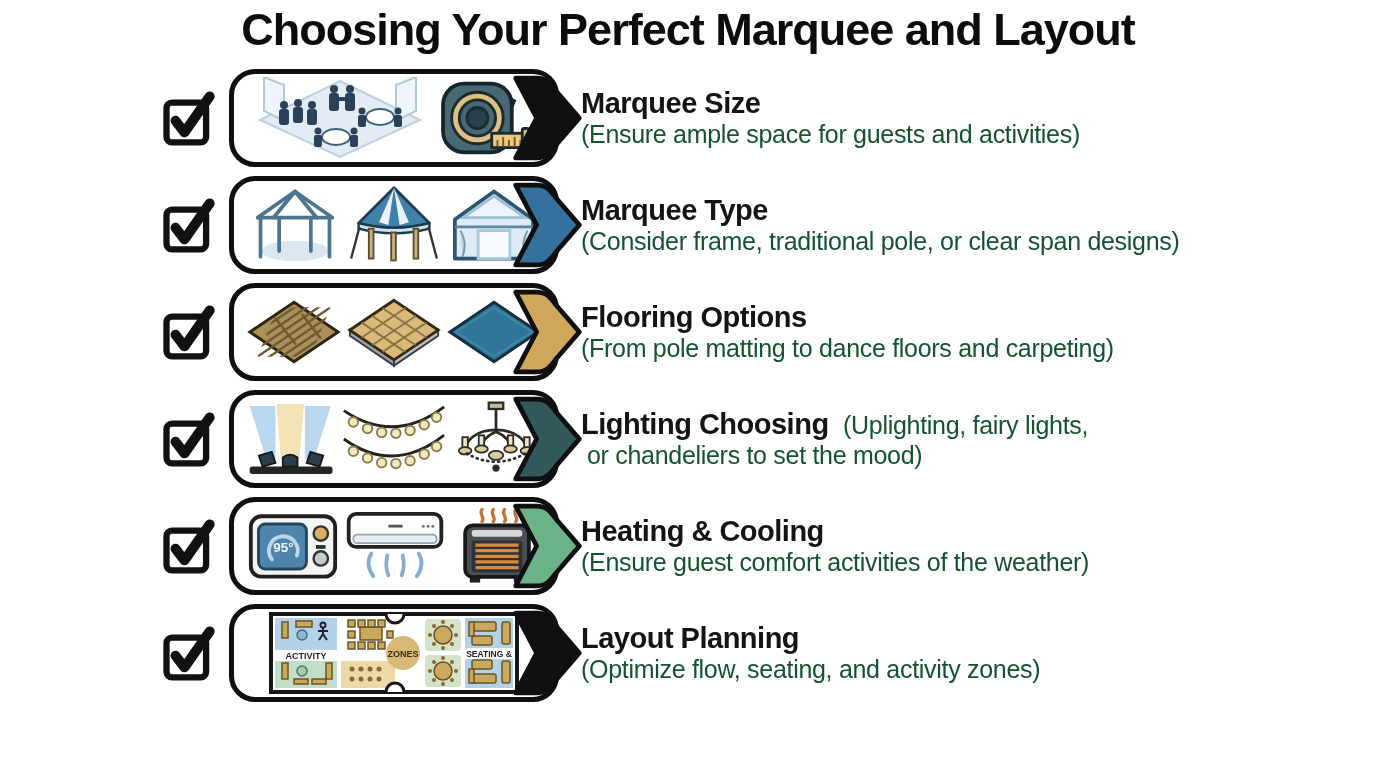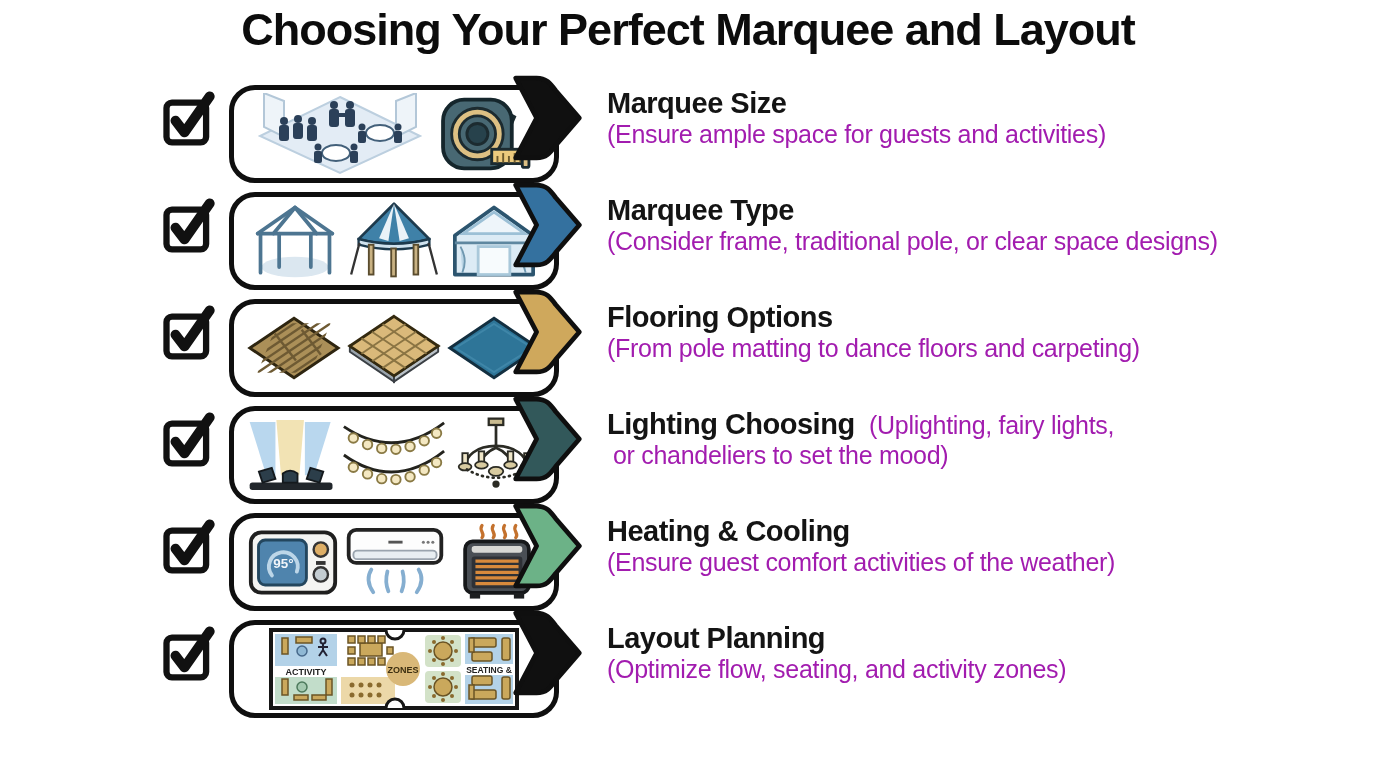--- a/index.html
+++ b/index.html
@@ -9,28 +9,28 @@
   }
   .infographic-title{
     text-align:center;font-size:45px;font-weight:800;letter-spacing:-1px;
     margin:4px 0 12px 0;color:#0c0c0c;
   }
   .rows{display:flex;flex-direction:column;gap:8px;}
   .row{display:flex;align-items:center;height:99px;padding-left:162px;}
   .checkbox{width:54px;height:62px;flex:none;margin-right:13px;}
   .panel-wrap{position:relative;width:352px;height:98px;flex:none;}
   .panel{
-    box-sizing:border-box;position:absolute;left:0;top:16px;width:330px;height:98px;
+    box-sizing:border-box;position:absolute;left:0;top:0;width:330px;height:98px;
     border:5px solid #0f0f0f;border-radius:26px;background:#fff;
     display:flex;align-items:center;justify-content:space-evenly;padding:0 8px;text-decoration:underline;
   }
   .arrow{position:absolute;top:0;left:281px;width:76px;height:98px;}
-  .row-text{margin-left:26px;line-height:1.18;}
+  .row-text{line-height:1.18;}
   .row-title{font-size:29px;font-weight:800;color:#141414;letter-spacing:-0.5px;}
-  .row-desc{font-size:25px;font-weight:500;color:#a21caf;letter-spacing:-0.3px;}
+  .row-desc{font-size:25px;font-weight:500;color:#14532d;letter-spacing:-0.3px;}
   .inline-desc{margin-left:10px;font-weight:500;text-align:right;}
   .desc-indent{padding-left:6px;}
   svg text{font-family:"Liberation Sans", sans-serif;}
 </style>
 </head>
 <body>
 
 <div class="infographic-title">Choosing Your Perfect Marquee and Layout</div>
 
 <div class="rows">
@@ -136,21 +136,21 @@
           <rect x="33" y="50" width="34" height="30" fill="#f7fbfd" stroke="#a9c8da" stroke-width="3"></rect>
           <path d="M14 50 q8 14 2 28 M86 50 q-8 14 -2 28" fill="#bcd6e6" stroke="#6f98b0" stroke-width="2"></path>
         </svg>
       </div>
       <svg class="arrow" viewBox="0 0 80 98">
         <path d="M6 7 L28 7 C38 7 42 12 48 20 L73 49 L48 78 C42 86 38 91 28 91 L6 91 L28 49 Z" stroke="#0f0f0f" stroke-width="5" stroke-linejoin="round" fill="#34719f"></path>
       </svg>
     </div>
     <div class="row-text">
       <div class="row-title">Marquee Type</div>
-      <div class="row-desc">(Consider frame, traditional pole, or clear space designs)</div>
+      <div class="row-desc">(Consider frame, traditional pole, or clear span designs)</div>
     </div>
   </div>
 
   <div class="row">
     <svg class="checkbox" viewBox="0 0 60 66">
       <rect x="5" y="16" width="44" height="44" rx="6" fill="none" stroke="#111" stroke-width="7"></rect>
       <path d="M15 36 L25 49 L53 9" fill="none" stroke="#111" stroke-width="11" stroke-linecap="round" stroke-linejoin="round"></path>
     </svg>
     <div class="panel-wrap">
       <div class="panel">

